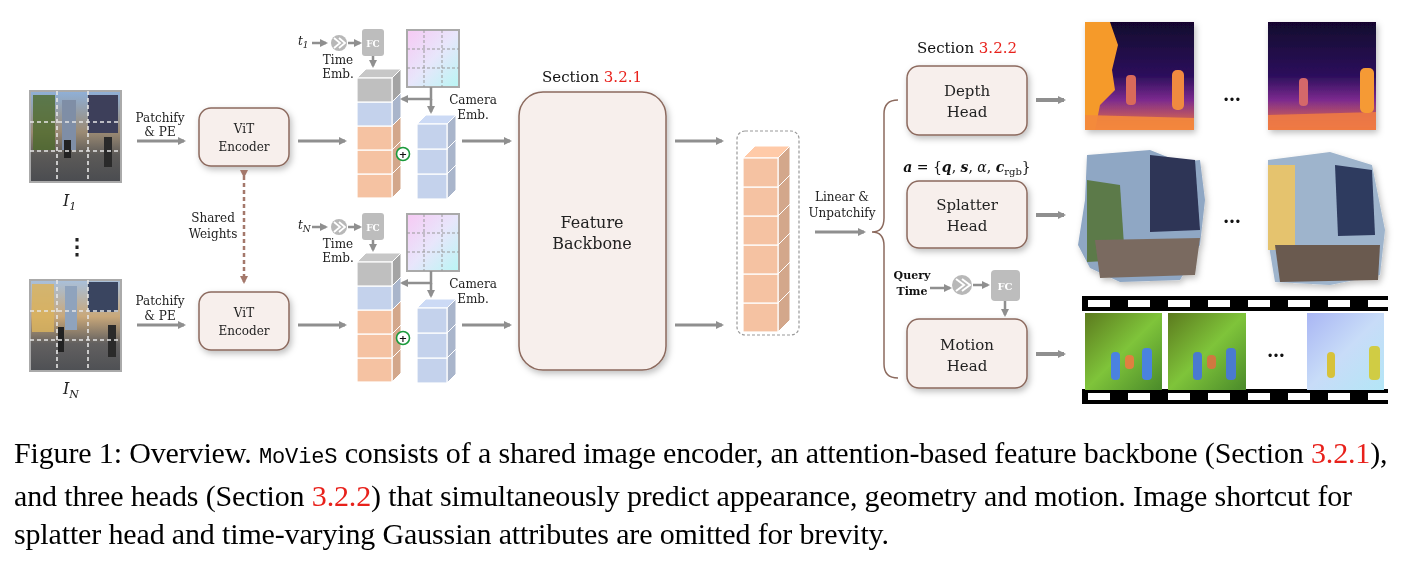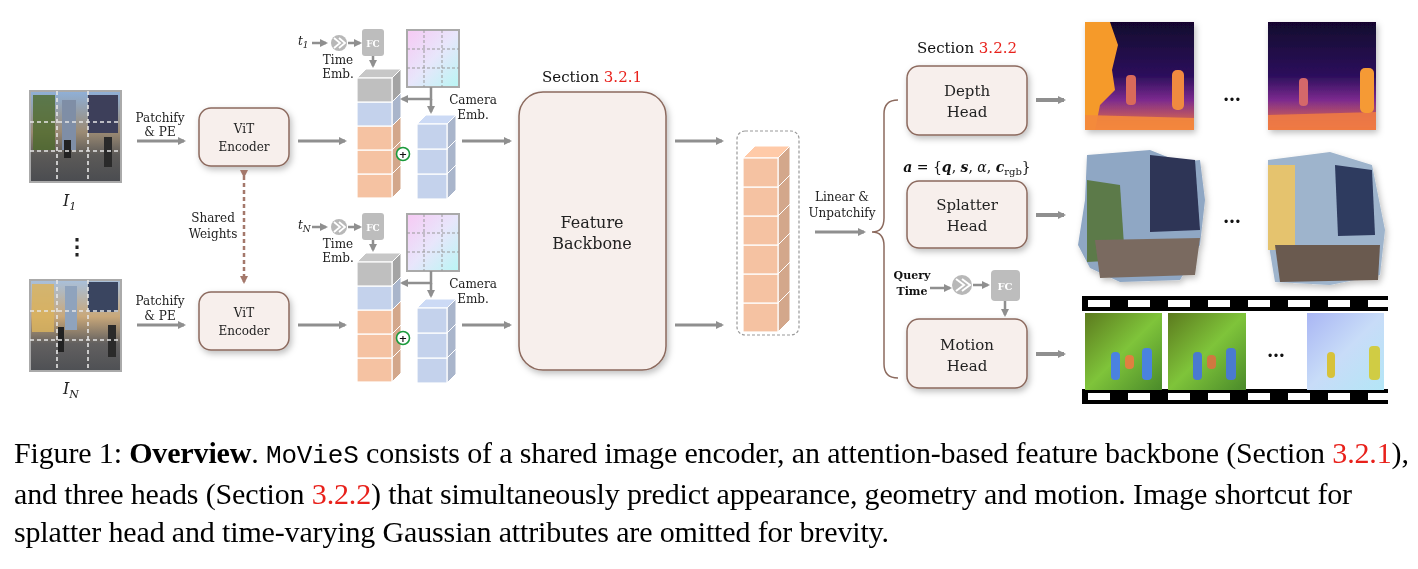--- a/index.html
+++ b/index.html
@@ -8,22 +8,22 @@
   .lbl { font-family: "DejaVu Serif", serif; fill: #222; font-size: 12px; }
   .box-text { font-family: "DejaVu Serif", serif; fill: #222; font-size: 15px; }
   .big-text { font-family: "DejaVu Serif", serif; fill: #222; font-size: 16px; }
   .sec { font-family: "DejaVu Serif", serif; fill: #111; font-size: 15px; }
   .red { fill: #e8211b; }
   #caption {
     position: absolute; left: 14px; top: 434px; width: 1400px;
     font-family: "Liberation Serif", serif; font-size: 30px; line-height: 38px; color: #000;
     letter-spacing: -0.15px;
   }
-  #caption .b { font-weight: bold; }
-  #caption .mono { font-family: "Liberation Mono", monospace; font-size: 26px; }
+  #caption .b { font-weight: normal; }
+  #caption .mono { font-family: "Liberation Mono", monospace; font-size: 22px; }
   #caption .ref { color: #e8211b; }
 </style>
 </head>
 <body>
 
 <svg id="diagram" viewBox="0 0 1418 415" xmlns="http://www.w3.org/2000/svg">
   <defs>
     <marker id="ah" markerWidth="8" markerHeight="8" refX="6" refY="4" orient="auto" markerUnits="userSpaceOnUse">
       <path d="M0,0 L8,4 L0,8 Z" fill="#8f8f8f"></path>
     </marker>

